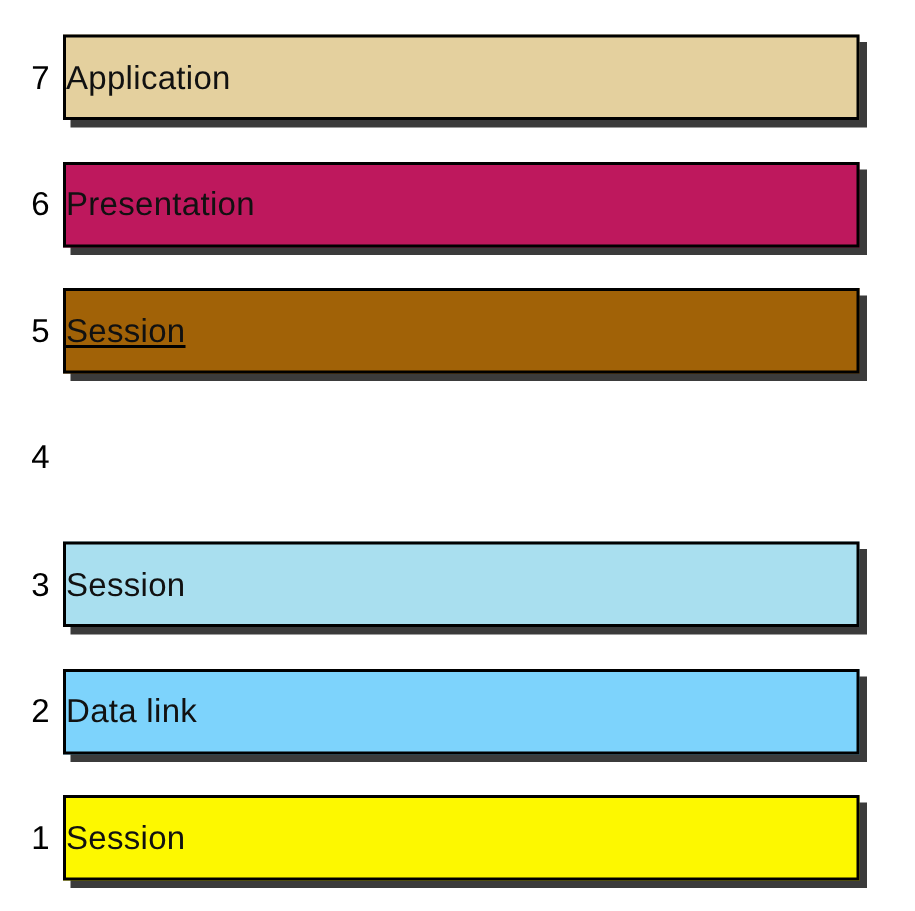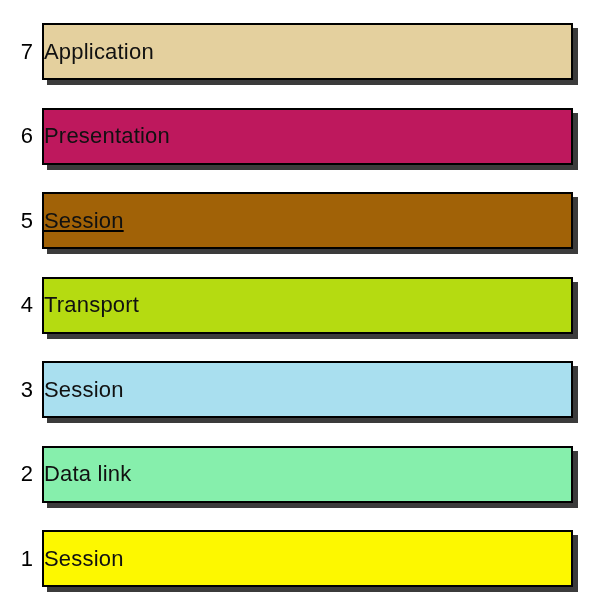--- a/index.html
+++ b/index.html
@@ -71,35 +71,32 @@
 
     <div class="row">
       <span class="num">5</span>
       <div class="bar" style="background-color: #a16207; text-decoration: underline;">
         <span class="label">Session</span>
       </div>
     </div>
 
     <div class="row">
       <span class="num">4</span>
-      <div class="bar" style="background-color: rgb(181, 219, 17);">
-        <span class="label">Transport</span>
-      </div>
     </div>
 
     <div class="row">
       <span class="num">3</span>
       <div class="bar" style="background-color: rgb(169, 223, 239);">
         <span class="label">Session</span>
       </div>
     </div>
 
     <div class="row">
       <span class="num">2</span>
-      <div class="bar" style="background-color: #86efac;">
+      <div class="bar" style="background-color: #7dd3fc;">
         <span class="label">Data link</span>
       </div>
     </div>
 
     <div class="row">
       <span class="num">1</span>
       <div class="bar" style="background-color: rgb(253, 248, 0);">
         <span class="label">Session</span>
       </div>
     </div>

